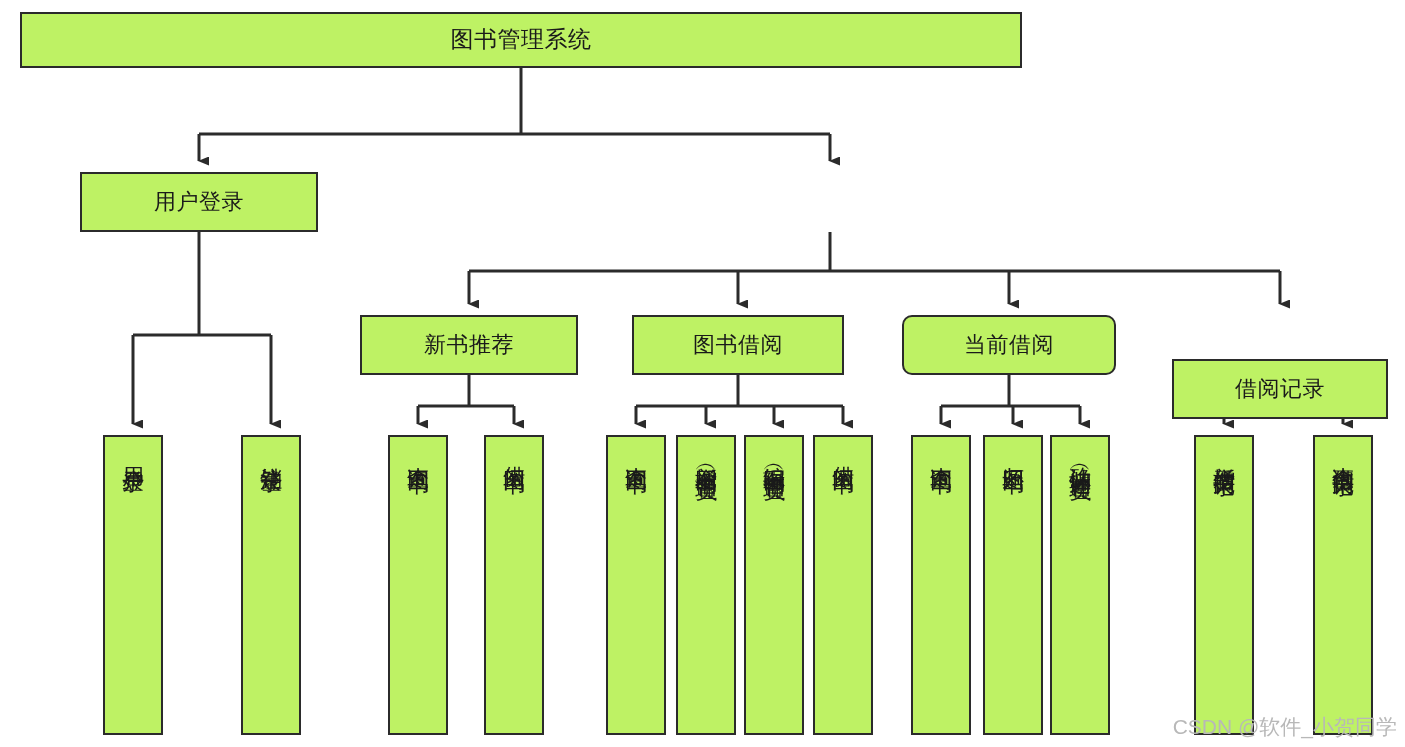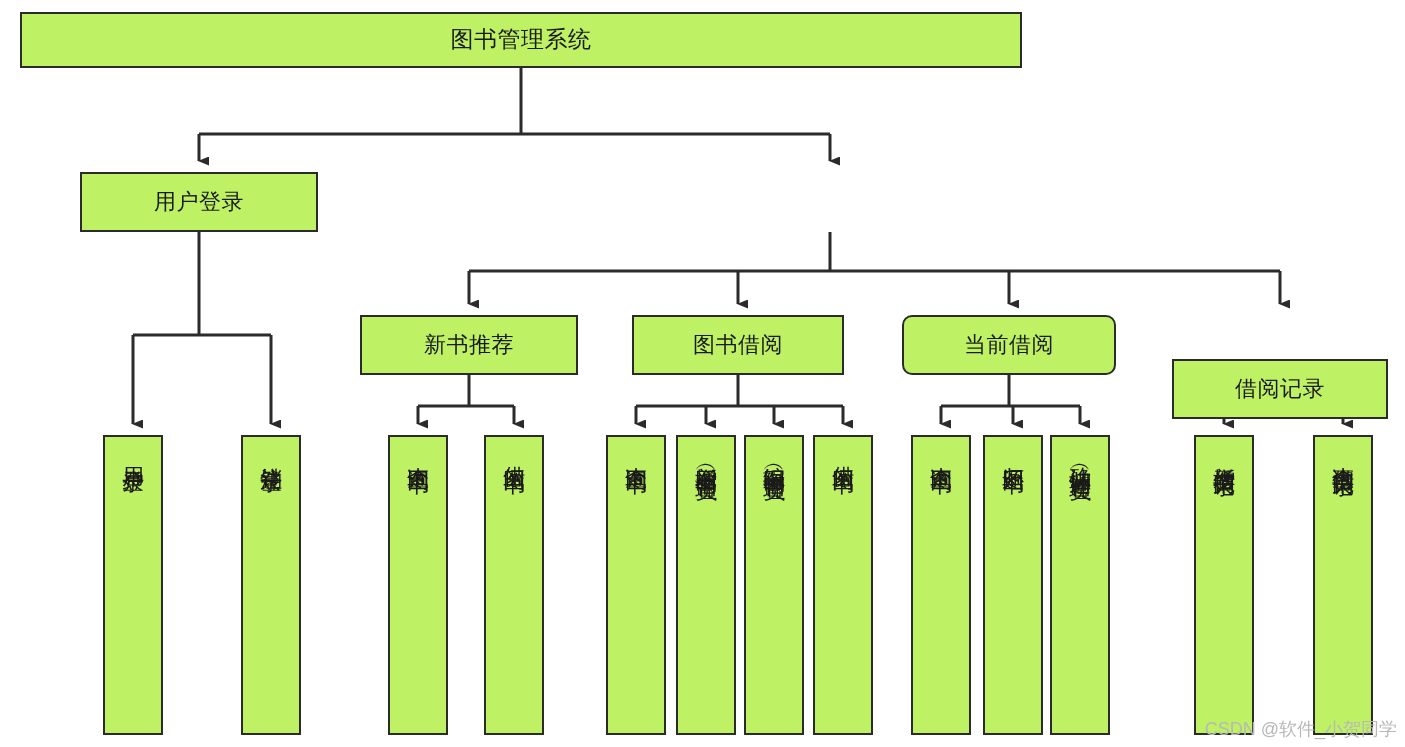--- a/index.html
+++ b/index.html
@@ -58,21 +58,21 @@
     font-size: 22px;
     line-height: 1.12;
     letter-spacing: 2px;
     margin: 0 auto;
   }
   .node.root .node-label { font-size: 23px; }
   #watermark {
     position: absolute;
     right: 8px;
     bottom: 6px;
-    font-size: 18px;
+    font-size: 21px;
     color: #b8b8b8;
     z-index: 5;
     white-space: nowrap;
     font-family: "Liberation Sans", "DejaVu Sans", sans-serif;
   }
 </style>
 </head>
 <body>
 
 <div id="diagram-root">

